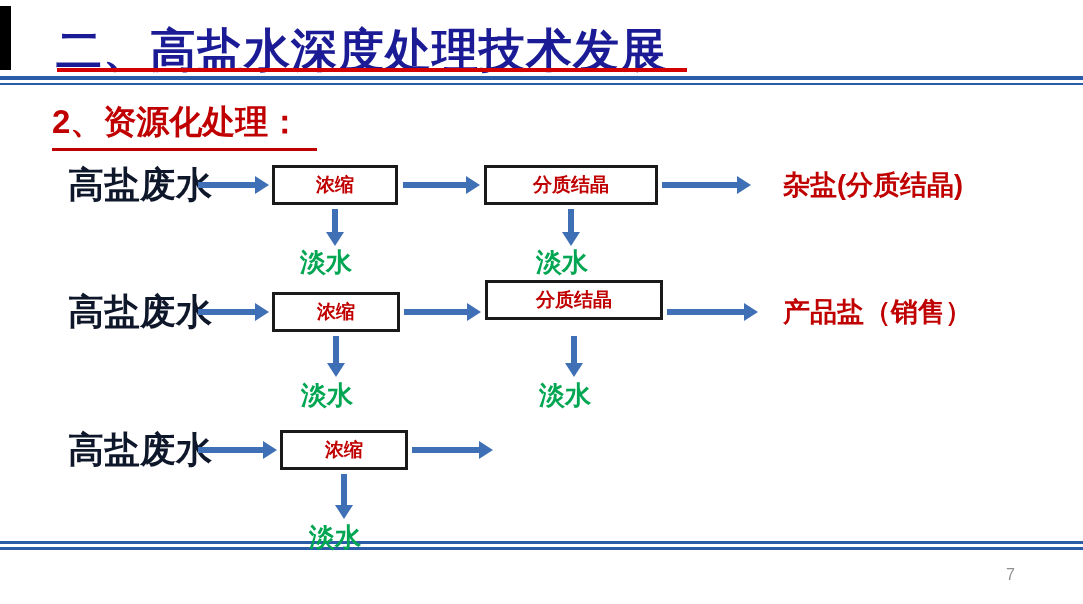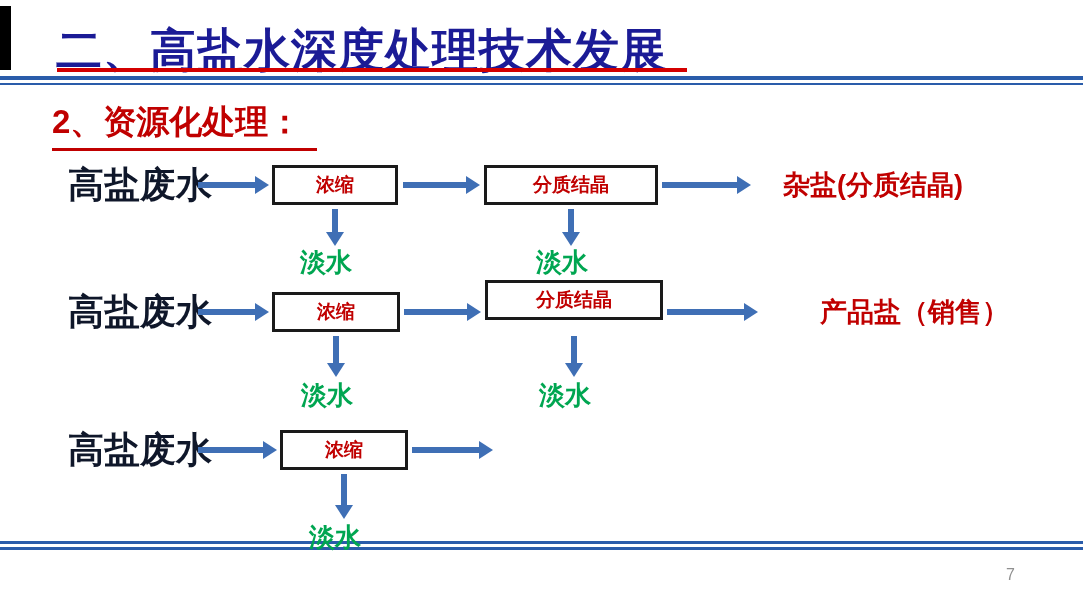--- a/index.html
+++ b/index.html
@@ -100,21 +100,21 @@
   <div class="fresh-label" style="left:300px;top:245px">淡水</div>
   <div class="v-arrow" style="left:568px;top:209px;height:24px"></div>
   <div class="fresh-label" style="left:536px;top:245px">淡水</div>
 
   <div class="input-label" style="left:68px;top:292px">高盐废水</div>
   <div class="h-arrow" style="left:198px;top:309px;width:58px"></div>
   <div class="process-box" style="left:272px;top:292px;width:128px">浓缩</div>
   <div class="h-arrow" style="left:404px;top:309px;width:64px"></div>
   <div class="process-box" style="left:485px;top:280px;width:178px">分质结晶</div>
   <div class="h-arrow" style="left:667px;top:309px;width:78px"></div>
-  <div class="output-label" style="left:820px;top:292px">产品盐（销售）</div>
+  <div class="output-label" style="left:783px;top:292px">产品盐（销售）</div>
   <div class="v-arrow" style="left:333px;top:336px;height:28px"></div>
   <div class="fresh-label" style="left:301px;top:378px">淡水</div>
   <div class="v-arrow" style="left:571px;top:336px;height:28px"></div>
   <div class="fresh-label" style="left:539px;top:378px">淡水</div>
 
   <div class="input-label" style="left:68px;top:430px">高盐废水</div>
   <div class="h-arrow" style="left:198px;top:447px;width:66px"></div>
   <div class="process-box" style="left:280px;top:430px;width:128px">浓缩</div>
   <div class="h-arrow" style="left:412px;top:447px;width:68px"></div>
   <div class="v-arrow" style="left:341px;top:474px;height:32px"></div>

